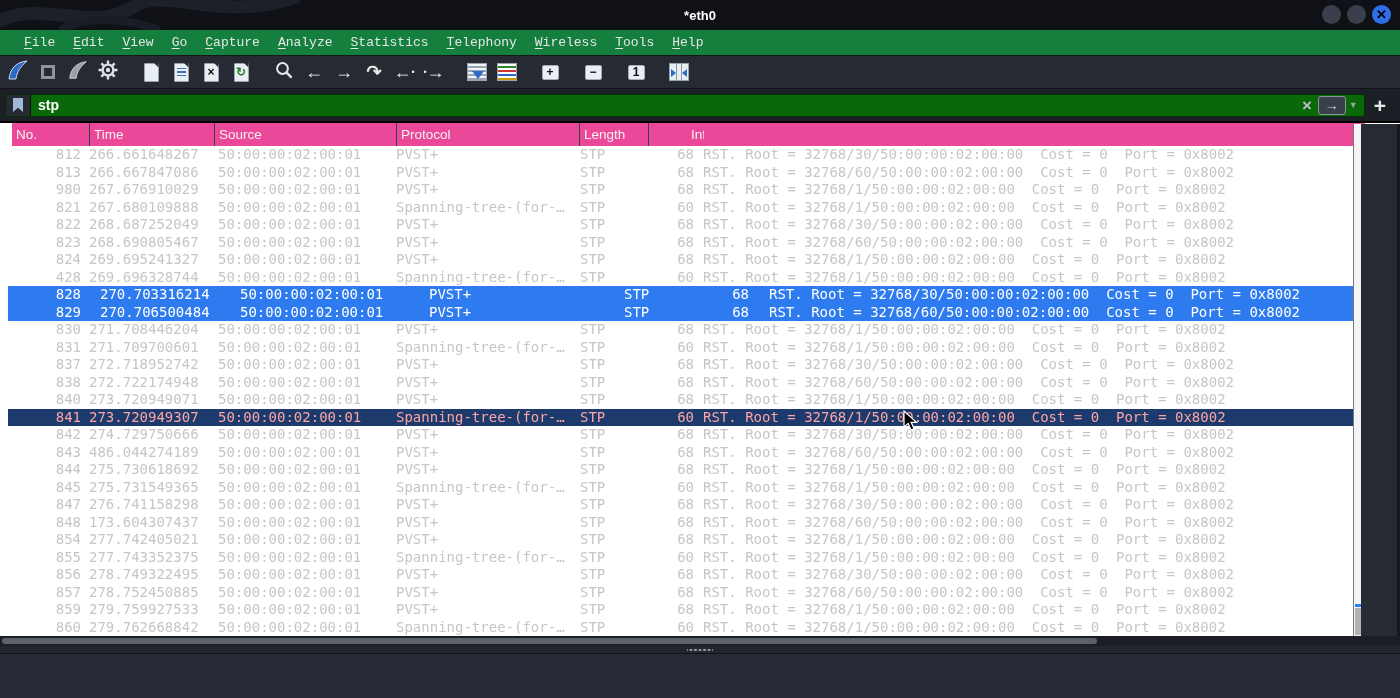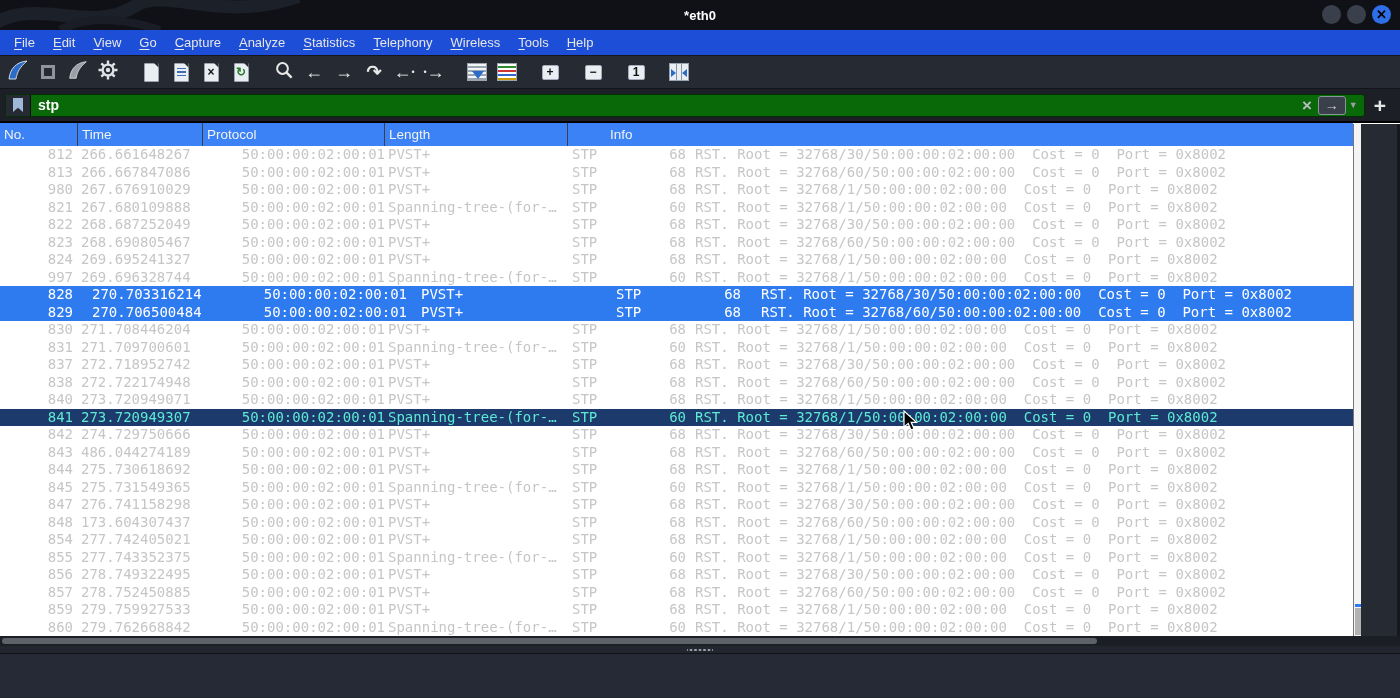--- a/index.html
+++ b/index.html
@@ -12,22 +12,22 @@
   
   .titlebar { height:30px; background:#0f1116; position:relative;
     display:flex; align-items:center; justify-content:center; flex:0 0 30px; }
   .dragon { position:absolute; left:0; top:0; width:300px; height:30px; overflow:hidden; }
   .title-text { color:#ffffff; font-size:13px; font-weight:bold; }
   .win-controls { position:absolute; right:9px; top:5px; display:flex; gap:6px; }
   .win-btn { width:19px; height:19px; border-radius:50%; background:#3a404b;
     display:flex; align-items:center; justify-content:center; }
   .win-btn.close { background:#2e6fe8; color:#000; font-size:13px; font-weight:bold; line-height:1; }
   
-  .menubar { height:26px; background:#1d4ed8; display:flex; align-items:center;
-    padding-left:5px; border-bottom:1px solid #15171c; flex:0 0 26px; }
+  .menubar { height:26px; background:#15803d; display:flex; align-items:center;
+    padding-left:15px; border-bottom:1px solid #15171c; flex:0 0 26px;font-family:Liberation Mono, monospace; }
   .menu-item { color:#e6e6e6; font-size:13px; padding:0 9px; }
   .menu-item u { text-underline-offset:2px; }
   
   .toolbar { height:33px; background:#262b33; display:flex; align-items:center;
     padding-left:3px; border-bottom:1px solid #121419; flex:0 0 33px; }
   .tb-btn { width:30px; height:27px; display:flex; align-items:center; justify-content:center;
     color:#dfe3e8; flex:0 0 auto; }
   .tb-gap { width:13px; flex:0 0 13px; }
   .arrow-glyph { font-size:18px; color:#e8e8e8; font-weight:bold; line-height:1; }
   .dot-glyph { font-size:9px; color:#e8e8e8; }
@@ -65,35 +65,35 @@
   .filter-input { flex:1; background:transparent; border:none; outline:none; color:#fff;
     font-size:14px; font-weight:bold; padding-left:7px; font-family:"Liberation Sans",sans-serif; }
   .filter-clear { color:#b9bdc3; font-size:17px; font-weight:bold; padding:0 6px; line-height:1; }
   .filter-apply { width:28px; height:19px; background:#3a4049; border:1px solid #8d939b; border-radius:3px;
     color:#cfd3d8; font-size:14px; font-weight:bold; display:flex; align-items:center; justify-content:center;
     margin-right:3px; line-height:1; }
   .filter-caret { color:#9aa0a6; font-size:9px; padding-right:6px; }
   .filter-add { color:#e6e6e6; font-size:21px; font-weight:bold; padding:0 9px; line-height:1; }
   
   .packet-pane { flex:0 0 514px; height:514px; position:relative; background:#ffffff; border-top:1px solid #000; }
-  .header-row { position:absolute; left:0; top:0; width:1353px; height:23px; background:#3b82f6;
+  .header-row { position:absolute; left:12px; top:0; width:1353px; height:23px; background:#ec4899;
     display:grid; grid-template-columns:78px 125px 182px 183px 69px 55px 1fr; align-items:center; }
   .hcell { color:#f2f2f2; font-size:13.5px; padding-left:4px; border-right:1px solid #3a3f49;
     height:100%; display:flex; align-items:center; white-space:nowrap; overflow:hidden; }
   .hcell:last-child { border-right:none;margin-left:38px; }
-  .packet-list { position:absolute; left:0; top:23px; width:1353px; height:490px; background:#fff; overflow:hidden; }
+  .packet-list { position:absolute; left:8px; top:23px; width:1353px; height:490px; background:#fff; overflow:hidden; }
   .prow { display:grid; grid-template-columns:78px 125px 182px 183px 69px 55px 1fr;
     height:17.5px; line-height:17.5px; font-family:"DejaVu Sans Mono", monospace;
     font-size:14px; color:#c6c6c6; background:#fff; }
   .prow.selected { background:#2e7bf0; color:#fff;gap:11px; }
-  .prow.selected-dark { background:#1c3a6b; color:#5eead4; }
+  .prow.selected-dark { background:#1c3a6b; color:#fca5a5; }
   .cell { white-space:pre; overflow:hidden; }
   .c-no { text-align:right; padding-right:5px; }
   .c-time { padding-left:3px; }
-  .c-source { padding-left:7px;text-align:right; }
+  .c-source { padding-left:7px; }
   .c-destination { padding-left:3px; }
   .c-protocol { padding-left:4px; }
   .c-length { text-align:right; padding-right:6px; }
   .c-info { padding-left:3px; }
   .vscroll-strip { position:absolute; left:1353px; top:1px; bottom:0; width:8px; background:#f4f4f4;
     border-left:1px solid #74787e; }
   .vscroll-marker { position:absolute; left:1px; right:0; top:480px; height:3px; background:#2d7cf0; }
   .vscroll-thumb { position:absolute; left:1px; right:0; top:484px; height:27px; background:#b2b2b2; }
   .right-margin { position:absolute; left:1361px; top:1px; bottom:0; width:39px; background:#262a33;
     border-right:3px solid #16181e; }
@@ -249,20 +249,21 @@
     <span class="filter-apply">→</span>
     <span class="filter-caret">▼</span>
   </div>
   <span class="filter-add">+</span>
 </div>
 
 <div class="packet-pane">
   <div class="header-row">
       <span class="hcell">No.</span>
       <span class="hcell">Time</span>
+      <span class="hcell">Source</span>
       <span class="hcell">Protocol</span>
       <span class="hcell">Length</span>
       <span class="hcell">Info</span>
     </div>
   <div class="packet-list">
       <div class="prow normal">
         <span class="cell c-no">812</span>
         <span class="cell c-time">266.661648267</span>
         <span class="cell c-source">50:00:00:02:00:01</span>
         <span class="cell c-destination">PVST+</span>
@@ -318,21 +319,21 @@
       <div class="prow normal">
         <span class="cell c-no">824</span>
         <span class="cell c-time">269.695241327</span>
         <span class="cell c-source">50:00:00:02:00:01</span>
         <span class="cell c-destination">PVST+</span>
         <span class="cell c-protocol">STP</span>
         <span class="cell c-length">68</span>
         <span class="cell c-info">RST. Root = 32768/1/50:00:00:02:00:00  Cost = 0  Port = 0x8002</span>
       </div>
       <div class="prow normal">
-        <span class="cell c-no">997</span>
+        <span class="cell c-no">428</span>
         <span class="cell c-time">269.696328744</span>
         <span class="cell c-source">50:00:00:02:00:01</span>
         <span class="cell c-destination">Spanning-tree-(for-…</span>
         <span class="cell c-protocol">STP</span>
         <span class="cell c-length">60</span>
         <span class="cell c-info">RST. Root = 32768/1/50:00:00:02:00:00  Cost = 0  Port = 0x8002</span>
       </div>
       <div class="prow selected">
         <span class="cell c-no">828</span>
         <span class="cell c-time">270.703316214</span>

